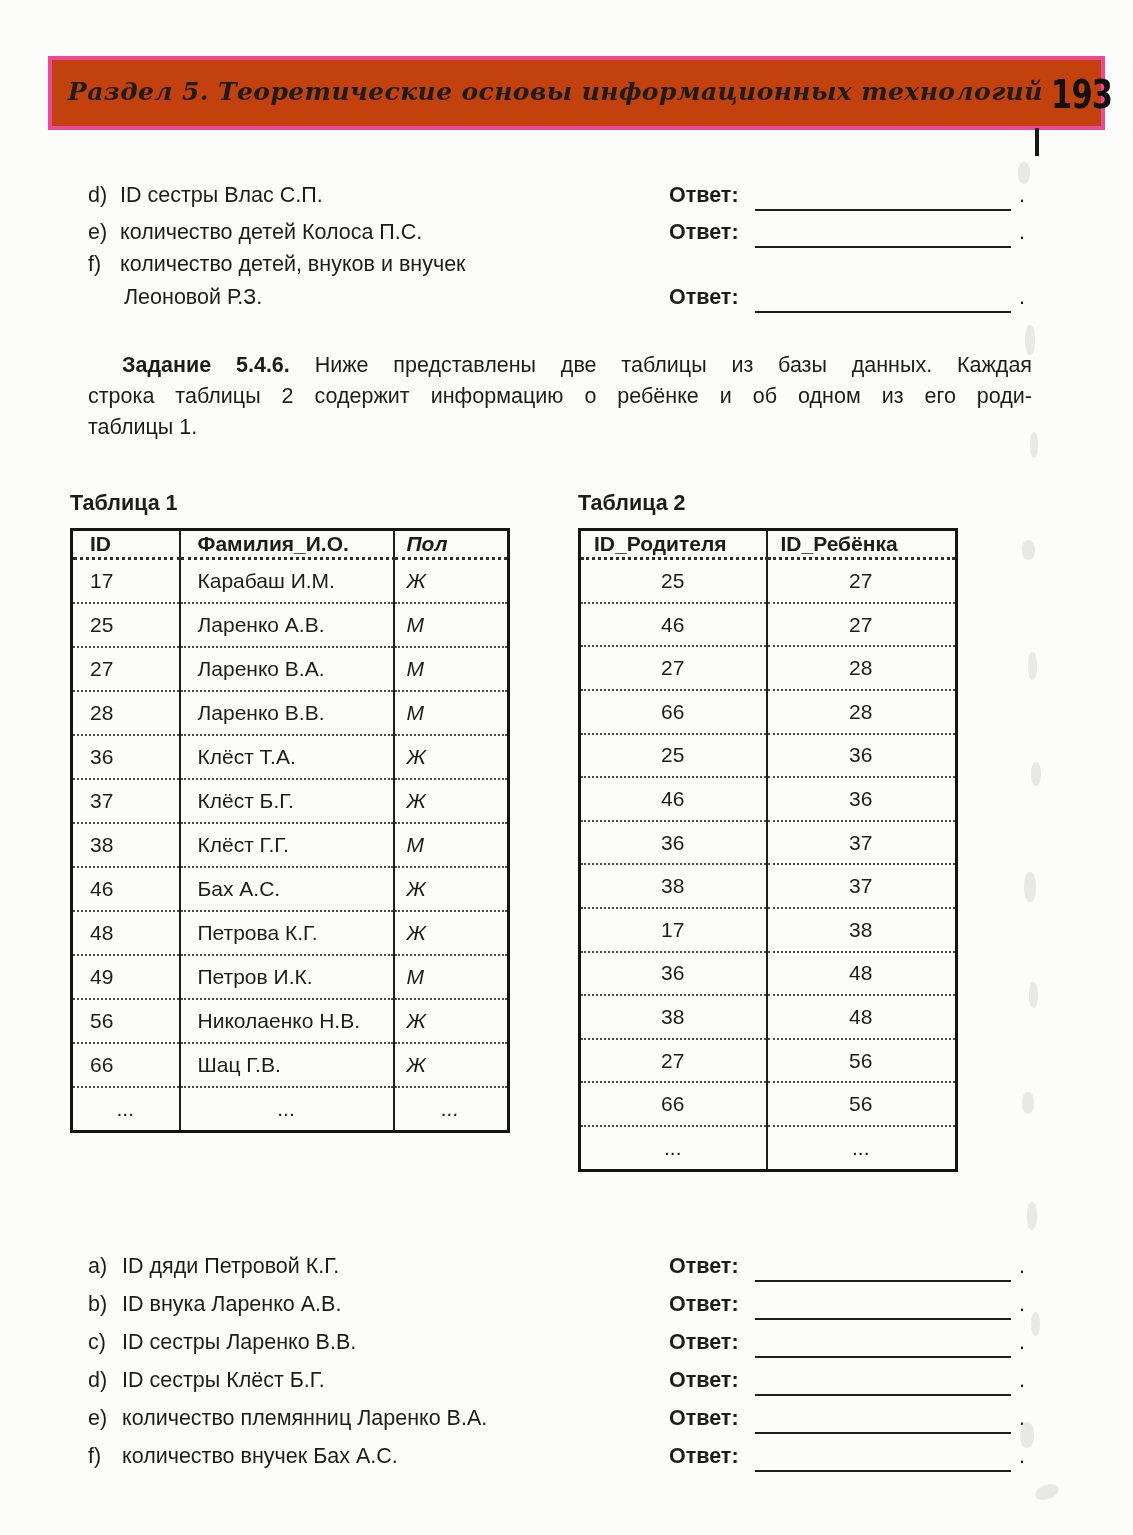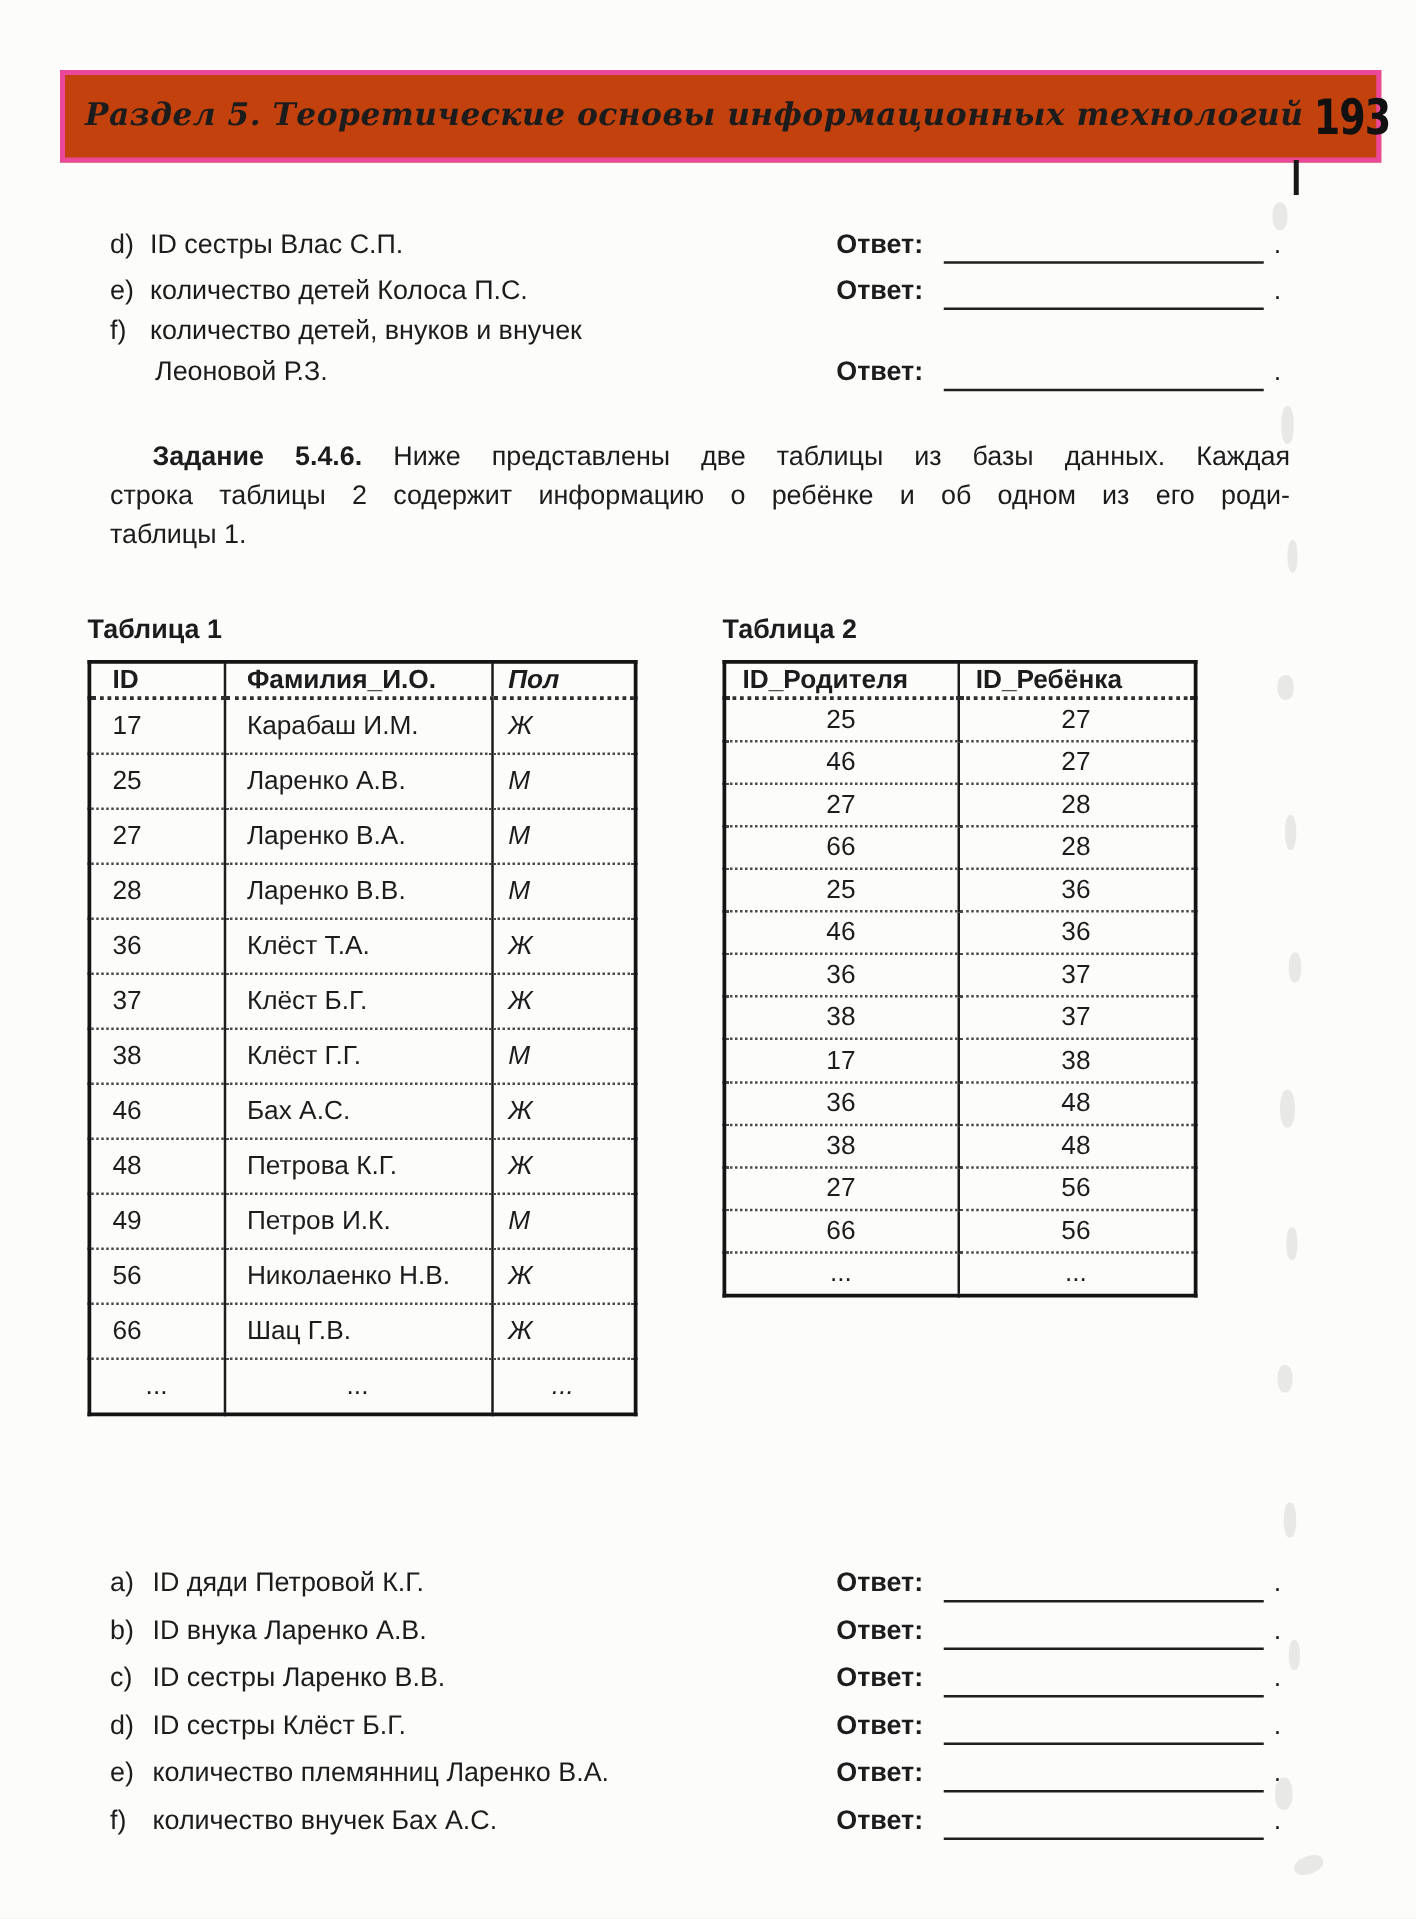--- a/index.html
+++ b/index.html
@@ -41,21 +41,21 @@
   .bold { font-weight:700; }
   
   .tbl-title { position:absolute; top:491px; font-weight:700; font-size:21.5px; text-align:left; }
   .tbl-title.t1 { left:70px; width:437px; }
   .tbl-title.t2 { left:578px; width:377px; }
   table.dbt {
     position:absolute; top:528px; border-collapse:collapse; table-layout:fixed;
     border:3px solid #141414; font-size:21px;
   }
   table.t1 { left:70px; width:437px; height:605px; }
-  table.t2 { left:578px; width:377px; height:510px; }
+  table.t2 { left:578px; width:377px; height:644px; }
   .dbt th { font-weight:700; border-bottom:3px dotted #2e2e2e; }
   .dbt td { border-top:2px dotted #4a4a4a; }
   .dbt th + th, .dbt td + td { border-left:2px solid #1d1d1d; }
   table.t1 th, table.t1 td { text-align:left; padding-left:17px; }
   table.t1 th:last-child, table.t1 td:last-child { padding-left:12px;font-style:italic; }
   table.t1 tr:last-child td { text-align:center; padding-left:0; }
   table.t2 th { text-align:left; padding-left:13px; }
   table.t2 td { text-align:center; padding-left:0; }
   
   .bottom-intro { position:absolute; left:88px; top:1203px; font-size:21.5px; }

